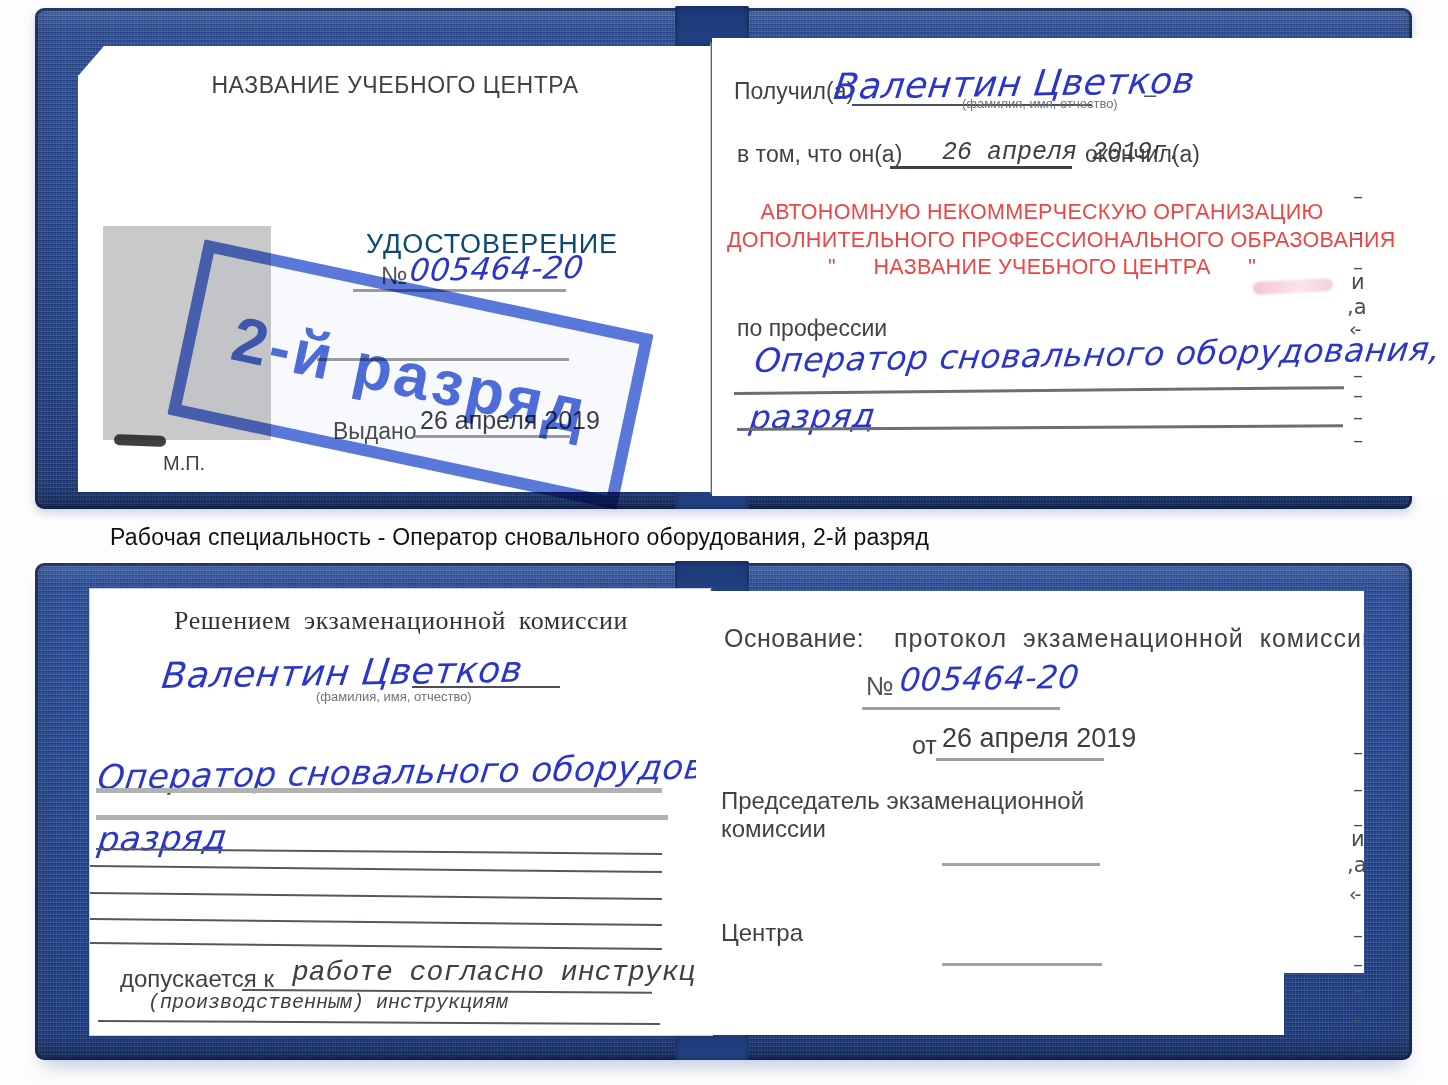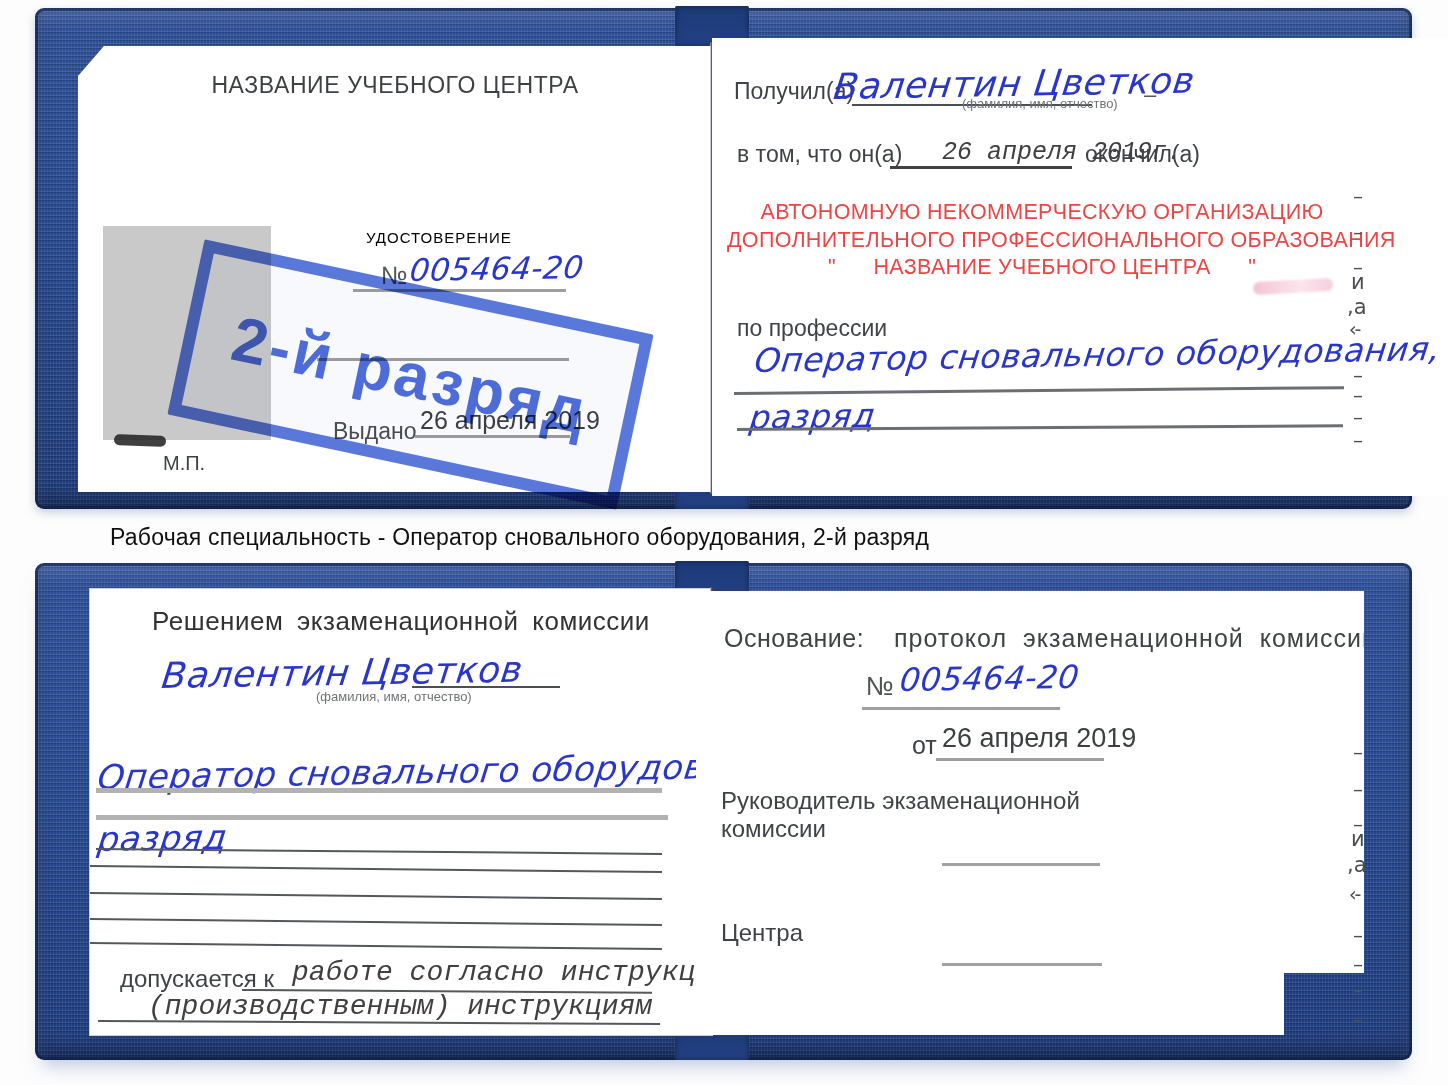--- a/index.html
+++ b/index.html
@@ -53,21 +53,21 @@
   .hw{font-family:"DejaVu Sans",sans-serif;font-style:italic;color:#2936c9;
       letter-spacing:.5px;transform:skewX(-8deg) rotate(-1deg);transform-origin:left center;}
 
   .serif-it{font-family:Liberation Mono, monospace;font-style:italic;color:#404040;padding-left:44px;}
 
   
   .tl-center-name{left:0;top:26px;width:100%;text-align:center;font-size:23px;letter-spacing:.6px;color:#3e4144;}
   .tl-photo{position:absolute;left:25px;top:180px;width:168px;height:214px;background:#c9c9c9;}
   .tl-smudge{position:absolute;left:36px;top:389px;width:52px;height:11px;background:#1e1e1e;
       border-radius:6px;opacity:.85;transform:rotate(2deg);}
-  .tl-doctype{left:288px;top:183px;font-size:15px;letter-spacing:1px;color:#000000;}
+  .tl-doctype{left:288px;top:183px;font-size:27px;letter-spacing:1px;color:#0c4a6e;}
   .tl-no{left:303px;top:215px;font-size:25px;color:#55585b;}
   .tl-no-val{left:332px;top:206px;font-size:31px;}
   .tl-no-line{left:275px;top:243px;width:213px;}
   .tl-mid-line{left:239px;top:312px;width:252px;}
   .tl-issued{left:255px;top:372px;font-size:23px;color:#4a4d50;}
   .tl-issued-date{left:342px;top:360px;font-size:25px;color:#3c3f42;}
   .tl-issued-line{left:337px;top:389px;width:155px;}
   .tl-seal{left:85px;top:406px;font-size:20px;color:#3f4245;}
   .stamp{
     position:absolute;left:146px;top:277px;width:435px;height:155px;
@@ -98,38 +98,38 @@
   .tr-org2{top:190px;}
   .tr-org3{top:217px;}
   .tr-prof-label{left:25px;top:277px;font-size:23px;}
   .tr-hw1{left:43px;top:303px;font-size:33px;}
   .tr-lineA{left:22px;top:354px;width:610px;height:2.5px;background:#6b6e72;transform:rotate(-.55deg);}
   .tr-hw2{left:38px;top:360px;font-size:33px;}
   .tr-lineB{left:25px;top:390px;width:606px;height:2.5px;background:#6b6e72;transform:rotate(-.35deg);}
 
   
   .bl-title{left:0;top:17px;width:100%;text-align:center;font-size:26px;color:#333;
-      word-spacing:6px;letter-spacing:.5px;}
+      word-spacing:6px;letter-spacing:.5px;font-family:Liberation Serif, serif;}
   .bl-name{left:72px;top:66px;font-size:36px;}
   .bl-name-line{left:322px;top:97px;width:148px;background:#4c4f52;}
   .bl-name-hint{left:226px;top:100px;font-size:13px;color:#6f7275;}
   .bl-qual-label{left:0;top:146px;width:100%;text-align:center;font-size:24px;color:#3a3d40;}
   .bl-hw1{left:8px;top:168px;font-size:34px;}
   .bl-thickA{left:6px;top:199px;width:566px;}
   .bl-thickB{left:6px;top:226px;width:572px;}
   .bl-hw2{left:8px;top:230px;font-size:34px;}
   .bl-line0{left:6px;top:259px;width:566px;transform:rotate(.5deg);}
   .bl-line1{left:0;top:276px;width:572px;transform:rotate(.6deg);}
   .bl-line2{left:0;top:303px;width:572px;transform:rotate(.6deg);}
   .bl-line3{left:0;top:329px;width:572px;transform:rotate(.6deg);}
   .bl-line4{left:0;top:353px;width:572px;transform:rotate(.6deg);}
   .bl-admitted{left:30px;top:376px;font-size:24px;}
   .bl-adm1{left:158px;top:368px;font-size:28px;}
   .bl-adm1-line{left:152px;top:400px;width:410px;transform:rotate(.4deg);}
-  .bl-adm2{left:14px;top:402px;font-size:28px;}
+  .bl-adm2{left:14px;top:402px;font-size:20px;}
   .bl-adm2-line{left:8px;top:431px;width:562px;transform:rotate(.3deg);}
 
   
   .br-basis-label{left:28px;top:33px;font-size:25px;letter-spacing:.5px;}
   .br-basis-value{left:198px;top:33px;font-size:25px;letter-spacing:1px;word-spacing:8px;}
   .br-no{left:170px;top:80px;font-size:26px;color:#515457;}
   .br-no-val{left:204px;top:70px;font-size:32px;}
   .br-no-line{left:166px;top:116px;width:198px;}
   .br-from{left:216px;top:140px;font-size:25px;}
   .br-from-date{left:246px;top:132px;font-size:27px;color:#3d4043;}
@@ -266,21 +266,21 @@
 
   <div class="page page-br">
     <span class="t br-basis-label">Основание:</span>
     <span class="t br-basis-value">протокол экзаменационной комиссии</span>
     <span class="t br-no">№</span>
     <span class="t hw br-no-val">005464-20</span>
     <div class="line grey br-no-line"></div>
     <span class="t br-from">от</span>
     <span class="t br-from-date">26 апреля 2019</span>
     <div class="line grey br-from-line"></div>
-    <span class="t br-chair1">Руководитель экзаменационной</span>
+    <span class="t br-chair1">Председатель экзаменационной</span>
     <span class="t br-chair2">комиссии</span>
     <div class="line br-sig1"></div>
     <span class="t br-head2">Центра</span>
     <div class="line br-sig2"></div>
   </div>
 
   <div class="edge-marks">
     <span>–</span>
     <span>–</span>
     <span>–</span>

